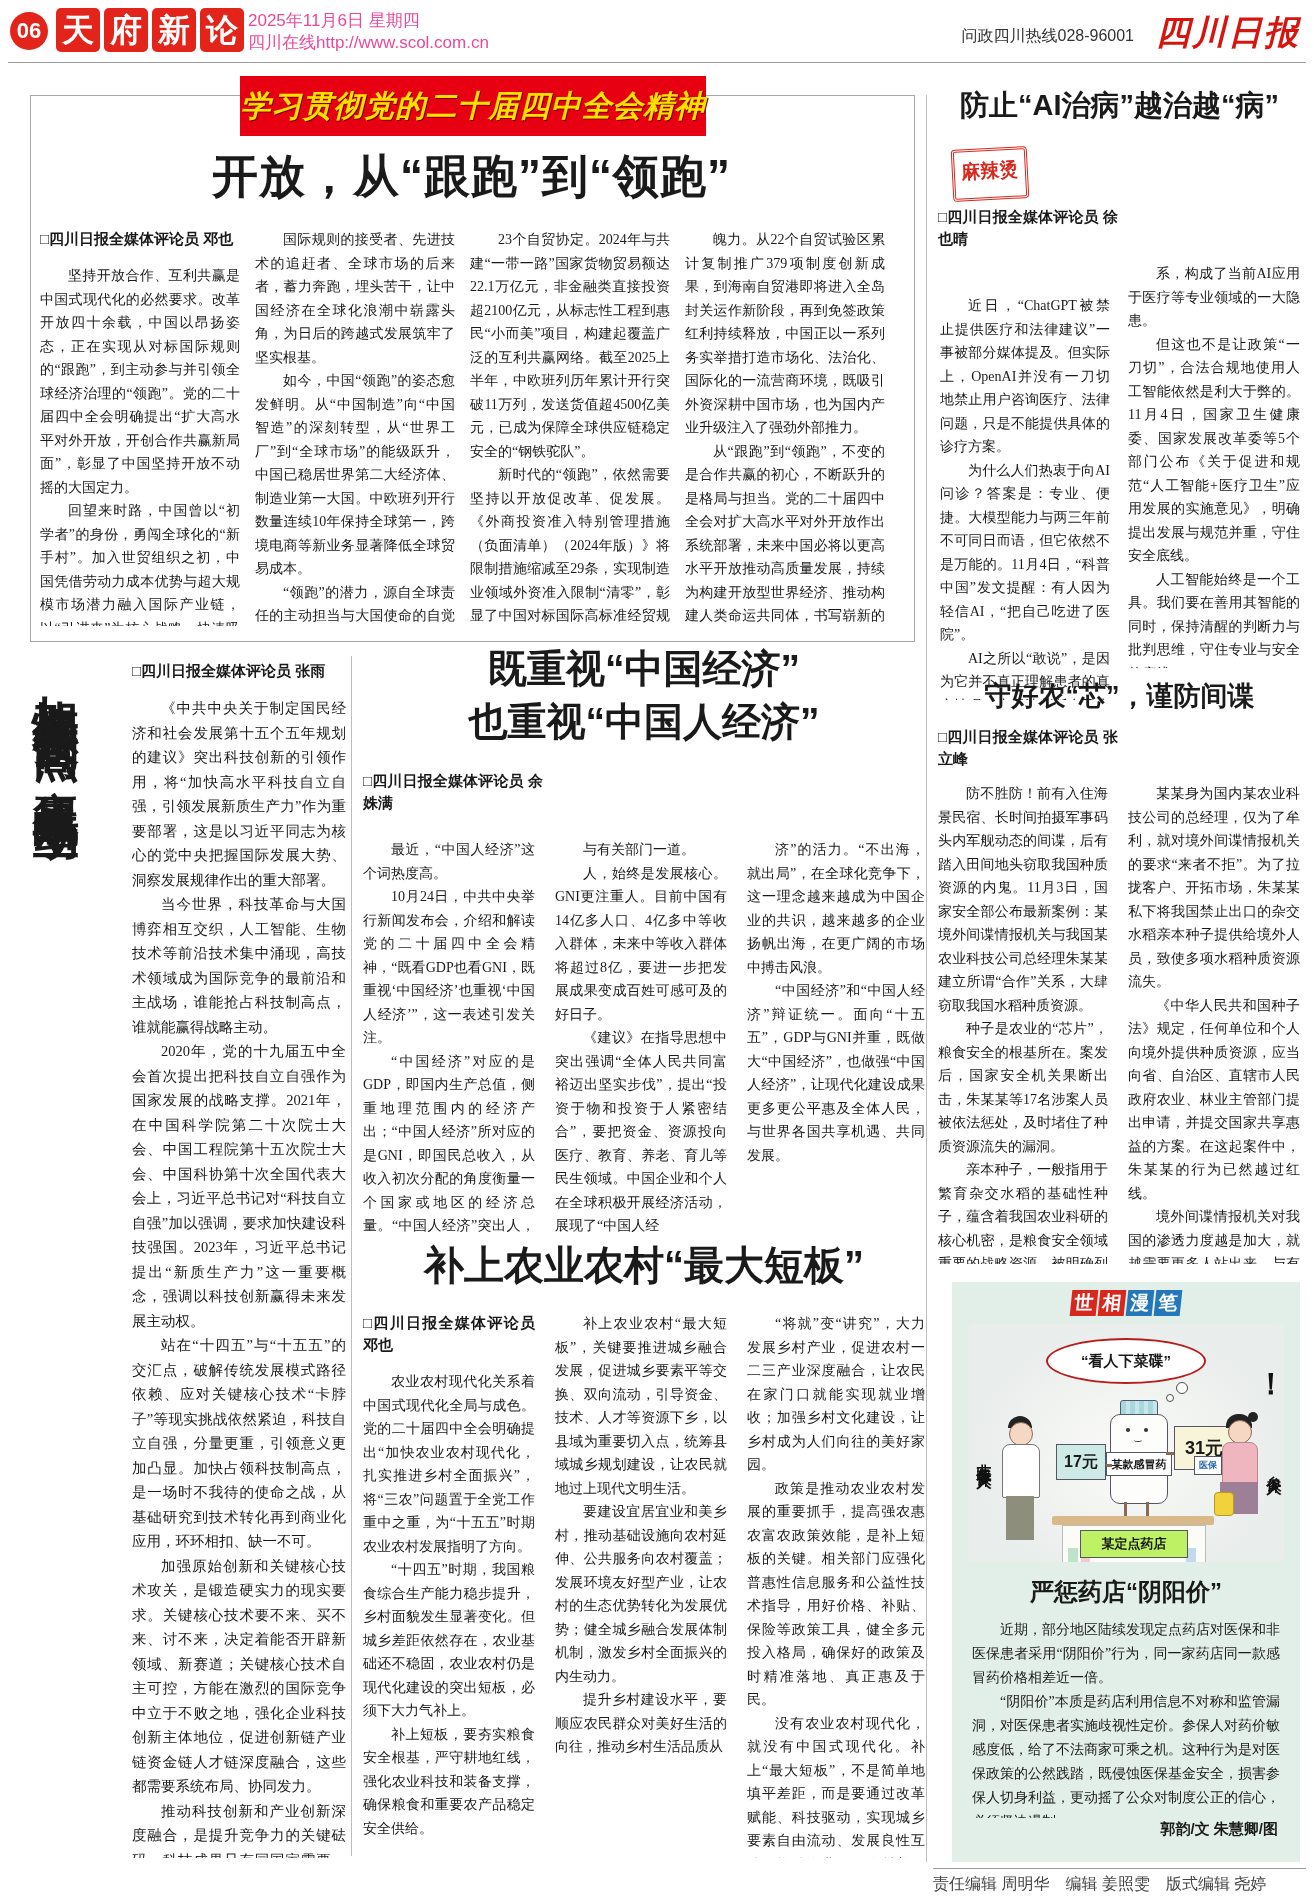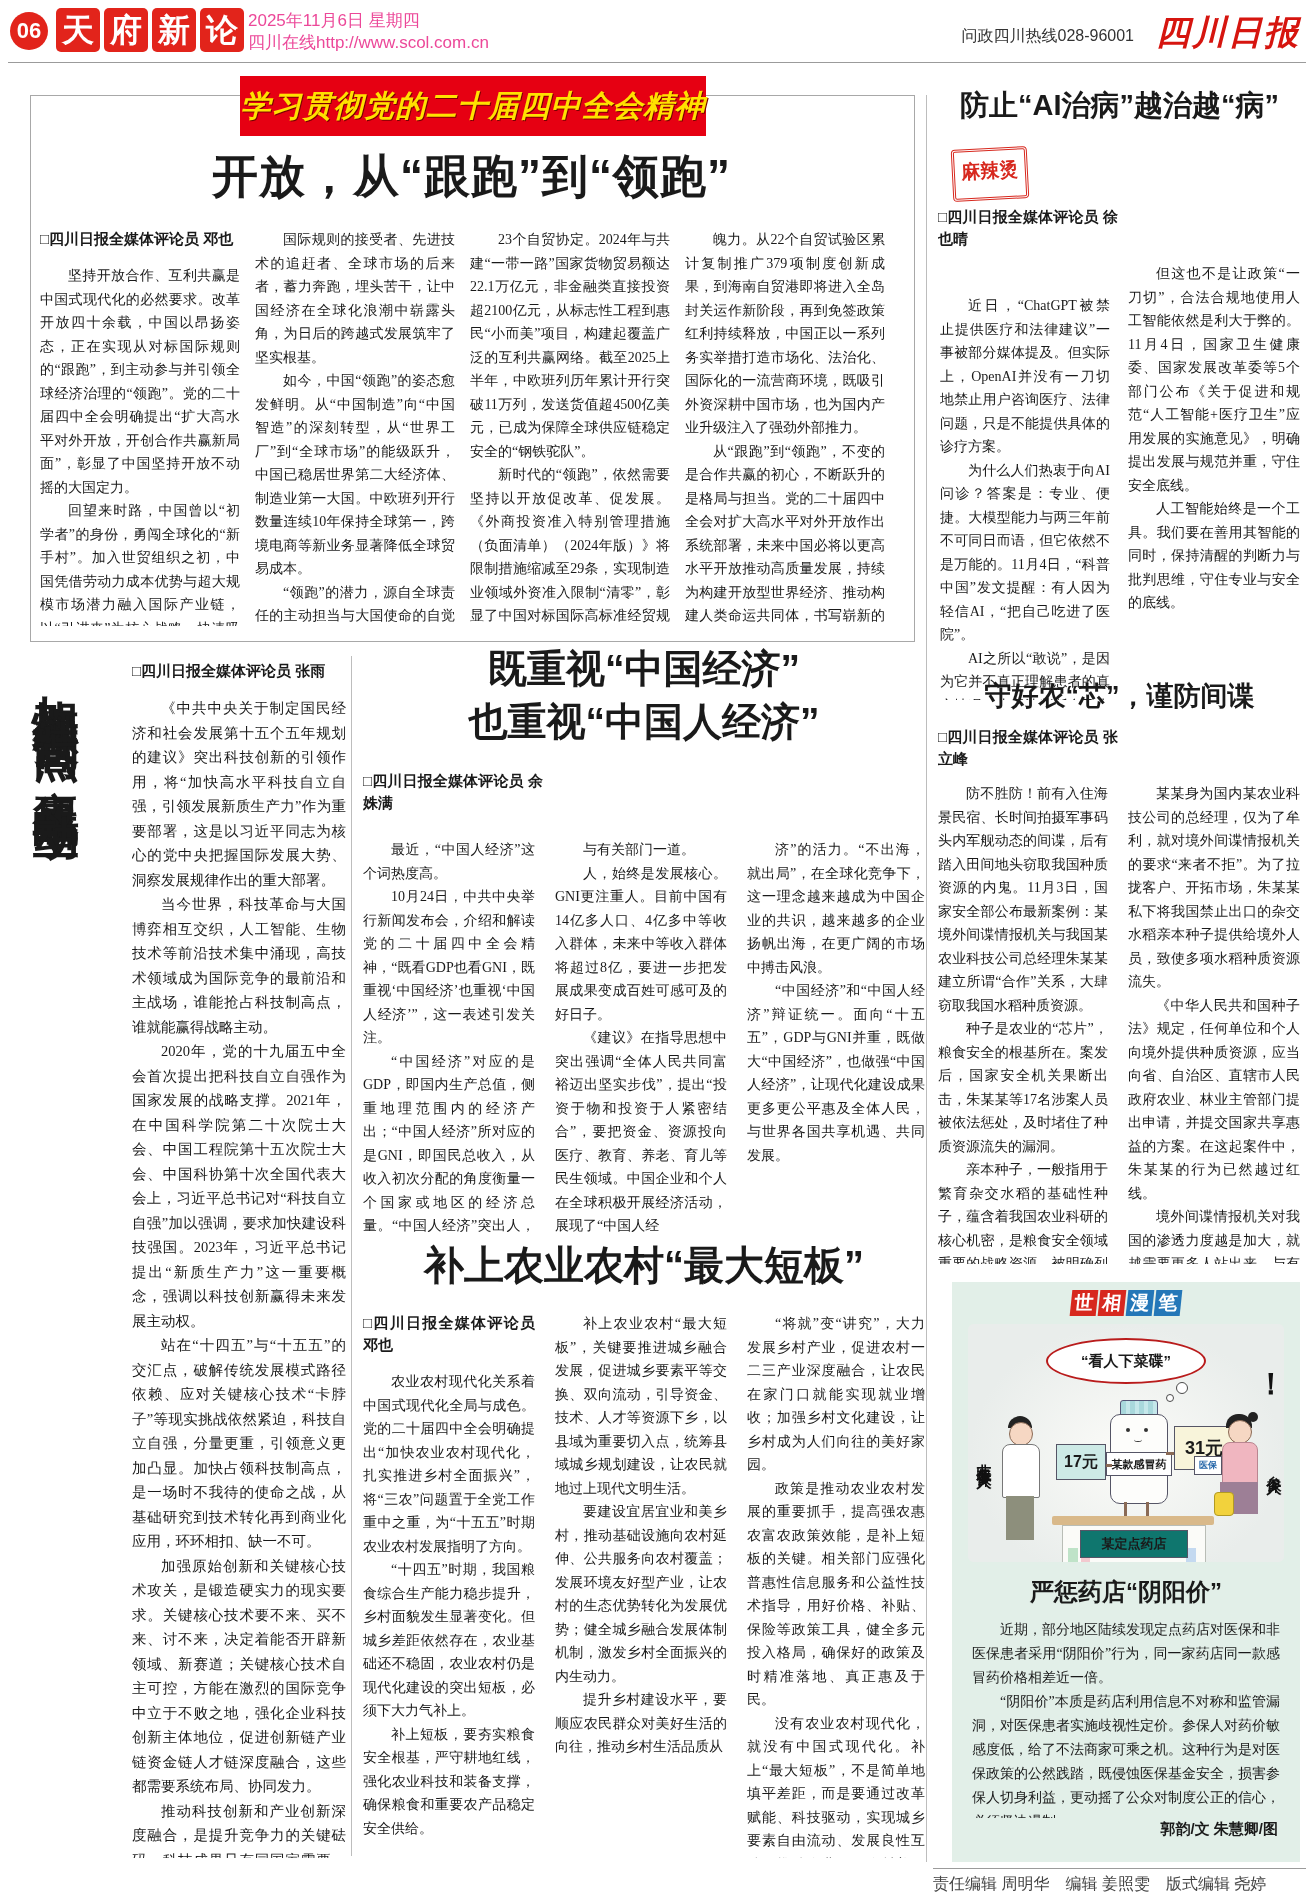--- a/index.html
+++ b/index.html
@@ -64,21 +64,21 @@
   .cap{position:absolute;left:152px;top:76px;width:36px;height:15px;background:repeating-linear-gradient(90deg,#a9d8dc 0 5px,#c5e7ea 5px 9px);border:1px solid #557;border-radius:3px;}
   .bottle{position:absolute;left:142px;top:90px;width:56px;height:88px;background:#fdfdfb;
         border:1.5px solid #556;border-radius:10px;}
   .blabel{position:absolute;left:138px;top:128px;width:64px;height:22px;background:#fff;
         border:1.5px solid #556;text-align:center;line-height:22px;font-size:11px;font-weight:bold;
         font-family:"Liberation Sans",sans-serif;}
   .sign{position:absolute;border:1.5px solid #556;text-align:center;font-weight:bold;
         font-family:"Liberation Sans",sans-serif;}
   .counter-top{position:absolute;left:84px;top:192px;width:162px;height:9px;background:#d9b98a;border-radius:2px;}
   .counter{position:absolute;left:94px;top:201px;width:142px;height:40px;background:#fbfbf8;border:1px solid #b9bdb6;}
-  .shopsign{position:absolute;left:112px;top:206px;width:106px;height:26px;background:#0f766e;border:1.5px solid #556;
+  .shopsign{position:absolute;left:112px;top:206px;width:106px;height:26px;background:#bef264;border:1.5px solid #556;
         text-align:center;line-height:26px;font-size:13px;font-weight:bold;font-family:"Liberation Sans",sans-serif;}
   .vlabel{position:absolute;writing-mode:vertical-rl;font-weight:bold;font-size:15px;
         letter-spacing:2px;font-family:"Liberation Sans",sans-serif;color:#111;}
   .cart-title{position:absolute;left:0;top:294px;width:348px;text-align:center;font-size:24px;
         font-weight:bold;font-family:"Liberation Sans",sans-serif;}
   .cart-text{position:absolute;left:20px;top:336px;width:308px;height:200px;overflow:hidden;
         font-size:14px;line-height:24px;text-align:justify;}
   .cart-text p{margin:0;text-indent:2em;}
   .credit{position:absolute;right:22px;top:538px;font-size:15px;font-weight:bold;
         font-family:"Liberation Sans",sans-serif;}
@@ -139,20 +139,21 @@
   <div class="stamp">麻辣烫</div>
   <div class="col" style="left:938px;top:206px;width:180px;height:46px;">
     <div class="byline">□四川日报全媒体评论员 徐也晴</div>
   </div>
   <div class="col" style="left:940px;top:262px;width:170px;height:406px;margin-top:32px;">
       <p>近日，“ChatGPT被禁止提供医疗和法律建议”一事被部分媒体提及。但实际上，OpenAI并没有一刀切地禁止用户咨询医疗、法律问题，只是不能提供具体的诊疗方案。</p>
       <p>为什么人们热衷于向AI问诊？答案是：专业、便捷。大模型能力与两三年前不可同日而语，但它依然不是万能的。11月4日，“科普中国”发文提醒：有人因为轻信AI，“把自己吃进了医院”。</p>
       <p>AI之所以“敢说”，是因为它并不真正理解患者的真实情况，也无法判断自己生成内容的有害性；用户轻信，则源于对技术光环的盲目崇拜，以及对快速、便捷获取答案的过度依赖。这种危险的信息供需关</p>
     </div>
   <div class="col" style="left:1128px;top:262px;width:172px;height:406px;">
+      <p>系，构成了当前AI应用于医疗等专业领域的一大隐患。</p>
       <p>但这也不是让政策“一刀切”，合法合规地使用人工智能依然是利大于弊的。11月4日，国家卫生健康委、国家发展改革委等5个部门公布《关于促进和规范“人工智能+医疗卫生”应用发展的实施意见》，明确提出发展与规范并重，守住安全底线。</p>
       <p>人工智能始终是一个工具。我们要在善用其智能的同时，保持清醒的判断力与批判思维，守住专业与安全的底线。</p>
     </div>
 
   <div class="h-shouhao">守好农“芯”，谨防间谍</div>
   <div class="col" style="left:938px;top:726px;width:180px;height:50px;">
     <div class="byline">□四川日报全媒体评论员 张立峰</div>
   </div>
   <div class="col" style="left:938px;top:782px;width:170px;height:482px;">
       <p>防不胜防！前有入住海景民宿、长时间拍摄军事码头内军舰动态的间谍，后有踏入田间地头窃取我国种质资源的内鬼。11月3日，国家安全部公布最新案例：某境外间谍情报机关与我国某农业科技公司总经理朱某某建立所谓“合作”关系，大肆窃取我国水稻种质资源。</p>

